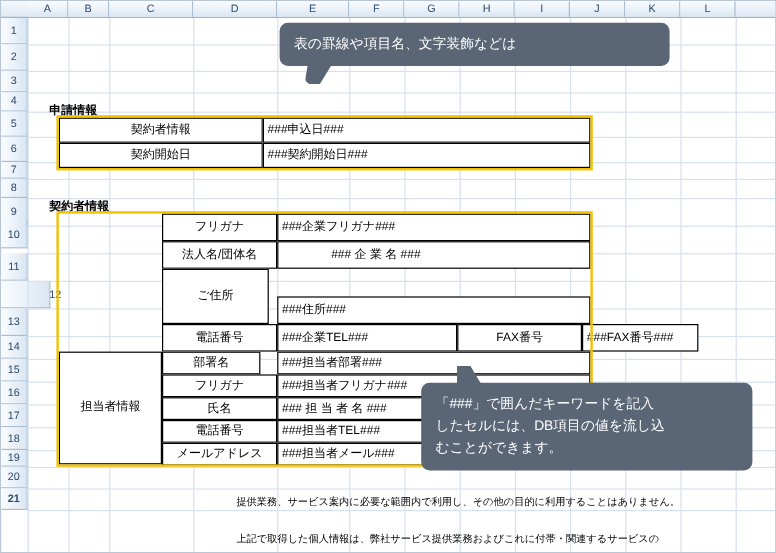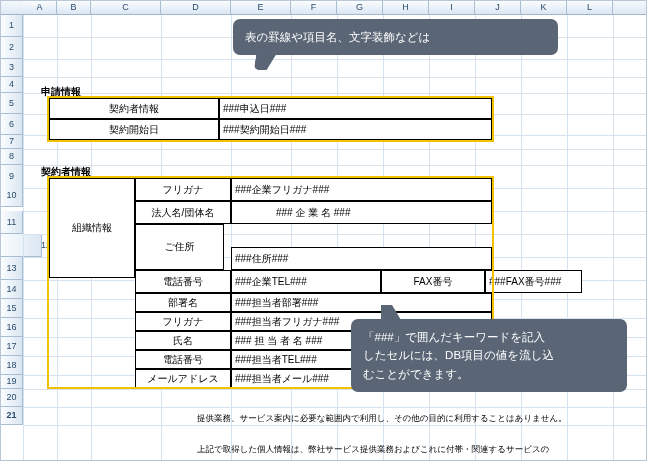--- a/index.html
+++ b/index.html
@@ -250,37 +250,37 @@
   </div>
 
   <div class="section-label" style="left:40px; top:84px;">申請情報</div>
   <div class="section-label" style="left:40px; top:164px;">契約者情報</div>
 
   <div class="tbl-cell center" style="left:48px; top:97px; width:170px; height:21px;">契約者情報</div>
   <div class="tbl-cell left" style="left:218px; top:97px; width:273px; height:21px;">###申込日###</div>
   <div class="tbl-cell center" style="left:48px; top:118px; width:170px; height:21px;">契約開始日</div>
   <div class="tbl-cell left" style="left:218px; top:118px; width:273px; height:21px;">###契約開始日###</div>
 
-  <div class="tbl-cell center" style="left:48px; top:177px; width:86px; height:100px; writing-mode:horizontal-tb;">組織情報</div>
   <div class="tbl-cell center" style="left:134px; top:177px; width:96px; height:23px;">フリガナ</div>
   <div class="tbl-cell left" style="left:230px; top:177px; width:261px; height:23px;">###企業フリガナ###</div>
 
   <div class="tbl-cell center" style="left:134px; top:200px; width:96px; height:23px;">法人名/団体名</div>
   <div class="tbl-cell left" style="left:230px; top:200px; width:261px; height:23px;padding-left:44px;">### 企 業 名 ###</div>
 
   <div class="tbl-cell center" style="left:134px; top:223px; width:89px; height:46px;">ご住所</div>
   <div class="tbl-cell left" style="left:230px; top:246px; width:261px; height:23px;">###住所###</div>
 
   <div class="tbl-cell center" style="left:134px; top:269px; width:96px; height:23px;">電話番号</div>
   <div class="tbl-cell left" style="left:230px; top:269px; width:150px; height:23px;">###企業TEL###</div>
   <div class="tbl-cell center" style="left:380px; top:269px; width:104px; height:23px;">FAX番号</div>
   <div class="tbl-cell left" style="left:484px; top:269px; width:97px; height:23px;">###FAX番号###</div>
 
-
-  <div class="tbl-cell center" style="left:134px; top:292px; width:96px; height:19px;">部署名</div>
+  <div class="tbl-cell center" style="left:48px; top:292px; width:86px; height:94px;">担当者情報</div>
+
+  <div class="tbl-cell center" style="left:134px; top:292px; width:82px; height:19px;">部署名</div>
   <div class="tbl-cell left" style="left:230px; top:292px; width:261px; height:19px;">###担当者部署###</div>
 
   <div class="tbl-cell center" style="left:134px; top:311px; width:96px; height:19px;">フリガナ</div>
   <div class="tbl-cell left" style="left:230px; top:311px; width:261px; height:19px;">###担当者フリガナ###</div>
 
   <div class="tbl-cell center" style="left:134px; top:330px; width:96px; height:19px;">氏名</div>
   <div class="tbl-cell left" style="left:230px; top:330px; width:261px; height:19px;">### 担 当 者 名 ###</div>
 
   <div class="tbl-cell center" style="left:134px; top:349px; width:96px; height:19px;">電話番号</div>
   <div class="tbl-cell left" style="left:230px; top:349px; width:261px; height:19px;">###担当者TEL###</div>

